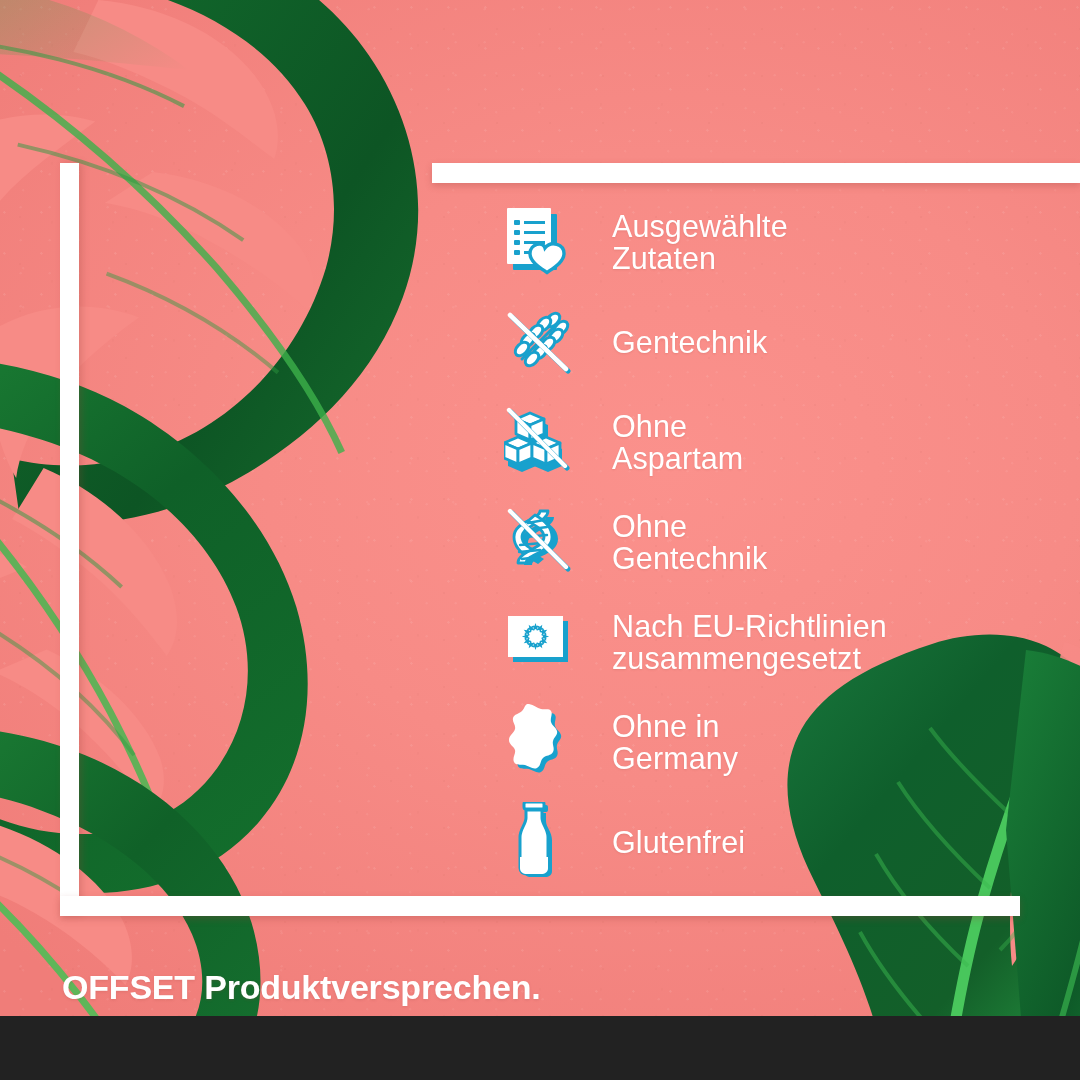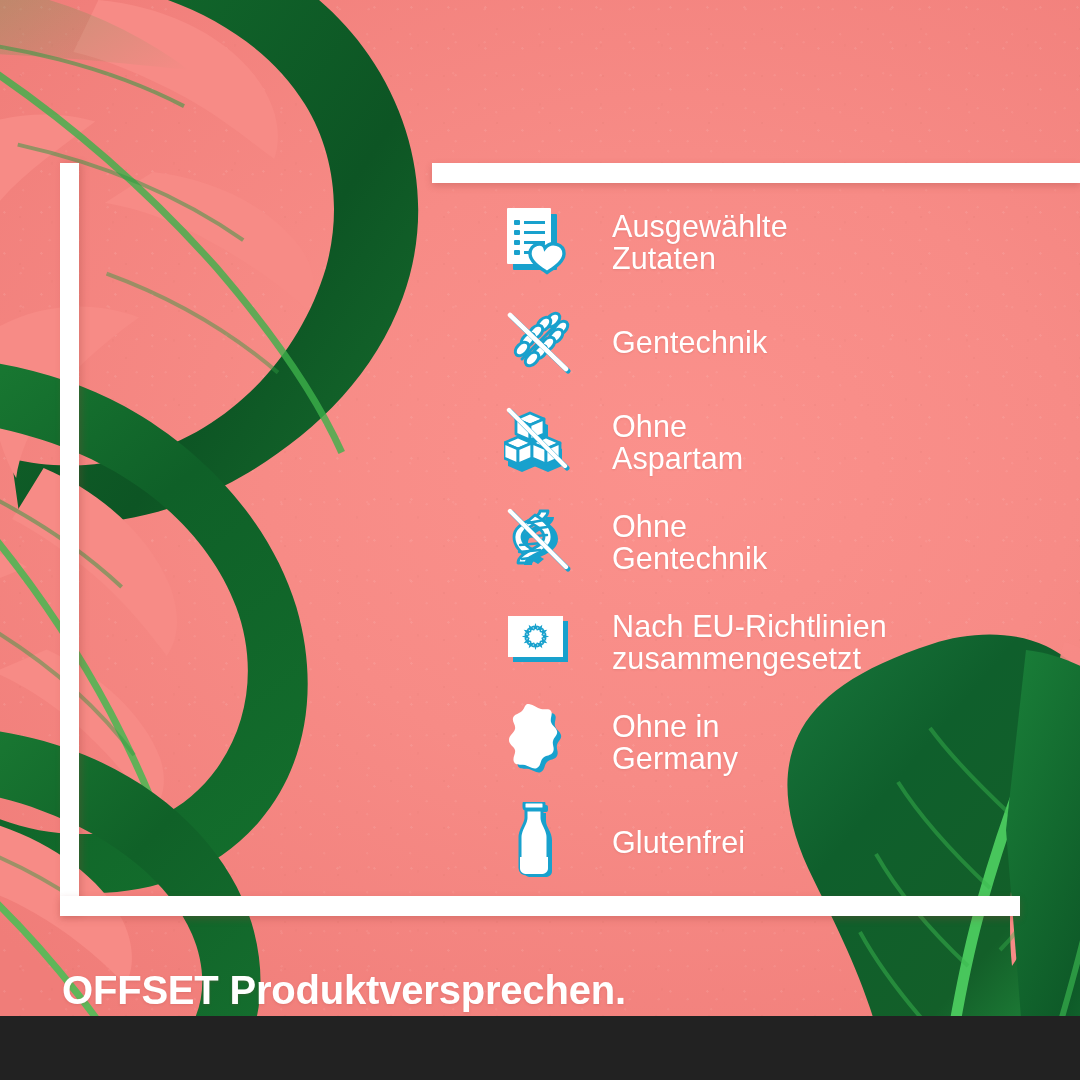--- a/index.html
+++ b/index.html
@@ -80,21 +80,21 @@
     font-weight:400;
     white-space:pre-line;
     text-shadow:0 1px 2px rgba(160,70,65,.18);
   }
 
   
   .footer{
     position:absolute;
     left:62px;top:968px;
     color:#ffffff;
-    font-size:40px;
+    font-size:34px;
     font-weight:700;
     letter-spacing:-.2px;
     text-shadow:0 1px 3px rgba(160,70,65,.22);
   }
 </style>
 </head>
 <body>
 
 <div id="canvas">
 

